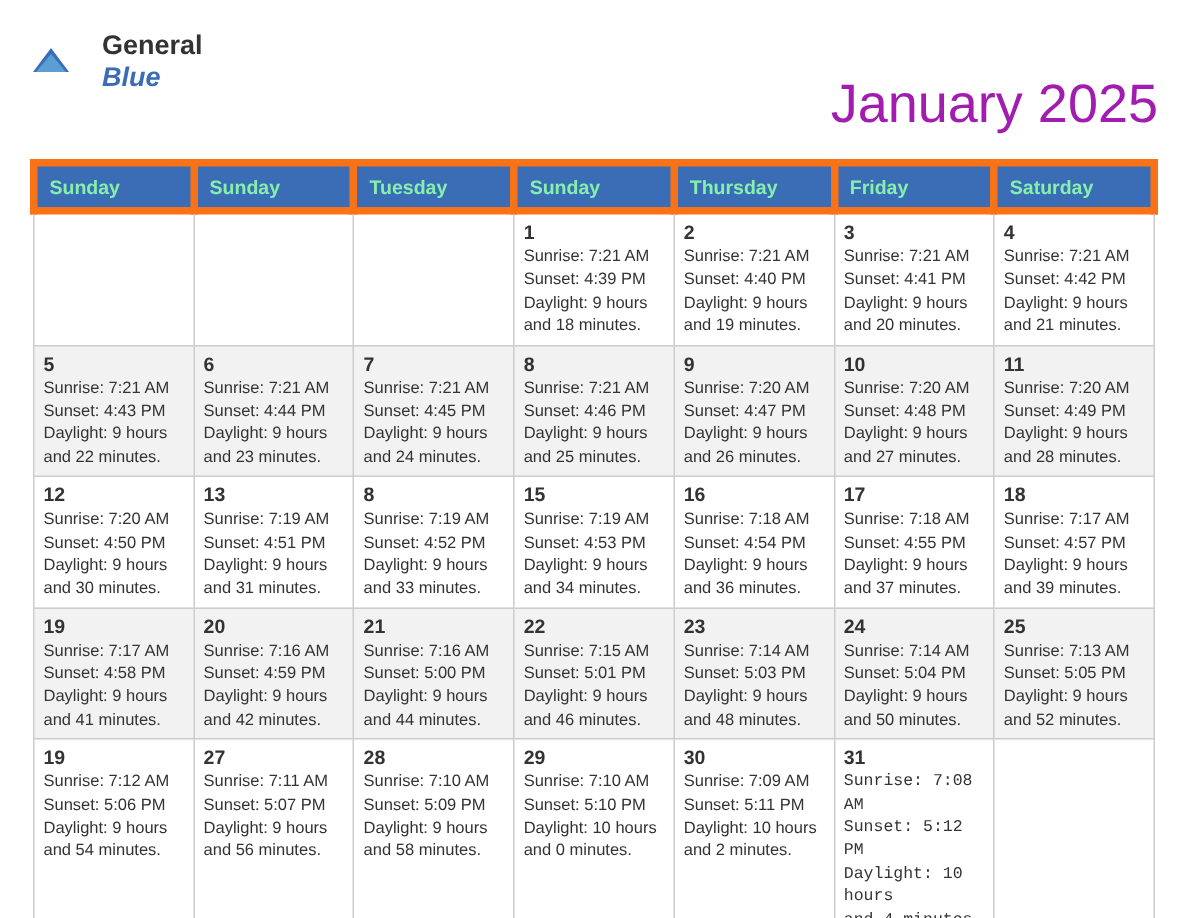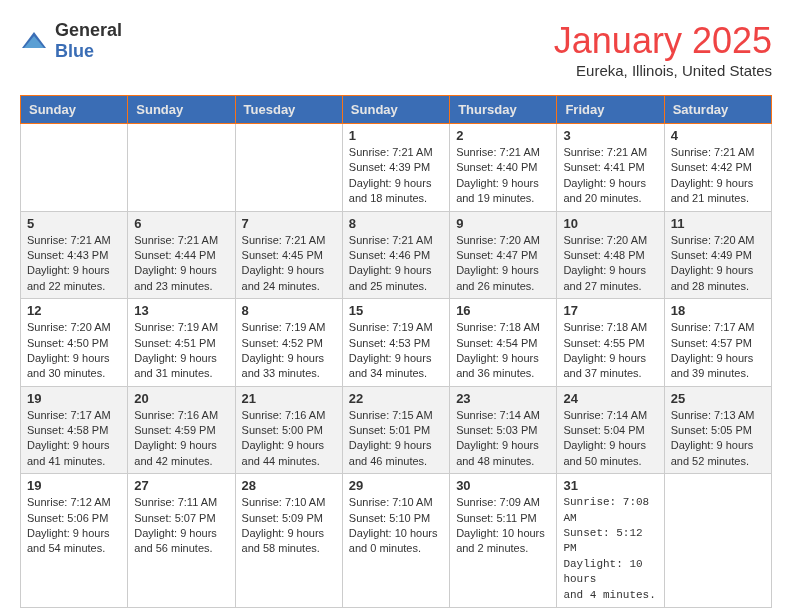--- a/index.html
+++ b/index.html
@@ -12,60 +12,62 @@
     }
     .header {
       display: flex;
       justify-content: space-between;
       align-items: flex-start;
       margin-bottom: 16px;
     }
     .logo {
       display: flex;
       align-items: center;
-      gap: 7px;
+      gap: 20px;
     }
     .logo-text-general {
       font-size: 18px;
       font-weight: bold;
       color: #333;
     }
     .logo-text-blue {
       font-size: 18px;
       font-weight: bold;
       color: #3a6db5;
+      font-style: italic;
     }
     .logo-icon {
       width: 28px;
       height: 22px;
     }
     .title-block {
       text-align: right;
     }
     .calendar-title {
       font-size: 36px;
-      color: #ef4444;
+      color: #a21caf;
       font-weight: normal;
+      margin-top: 28px;
     }
     .calendar-subtitle {
       font-size: 15px;
       color: #333;
     }
     table {
       width: 100%;
       border-collapse: collapse;
       table-layout: fixed;
     }
     thead tr th {
       background-color: #3a6db5;
-      color: #e5e5e5;
+      color: #86efac;
       text-align: left;
       padding: 6px 8px;
       font-size: 13px;
-      border: 1px solid #f97316;
+      border: 5px solid #f97316;
     }
     tbody tr td {
       vertical-align: top;
       border: 1px solid #ccc;
       padding: 4px 6px;
       font-size: 11px;
       color: #333;
       height: 85px;
     }
     tbody tr:nth-child(even) td {
@@ -95,21 +97,20 @@
       <polygon points="14,2 26,18 2,18" fill="#3a6db5"></polygon>
       <polygon points="14,6 24,18 4,18" fill="#5a9fd4"></polygon>
     </svg>
     <div>
       <span class="logo-text-general">General</span><br>
       <span class="logo-text-blue">Blue</span>
     </div>
   </div>
   <div class="title-block">
     <div class="calendar-title">January 2025</div>
-    <div class="calendar-subtitle">Eureka, Illinois, United States</div>
   </div>
 </div>
 
 <table>
   <thead>
     <tr>
     <th>Sunday</th>
         <th>Sunday</th>
         <th>Tuesday</th>
         <th>Sunday</th>

